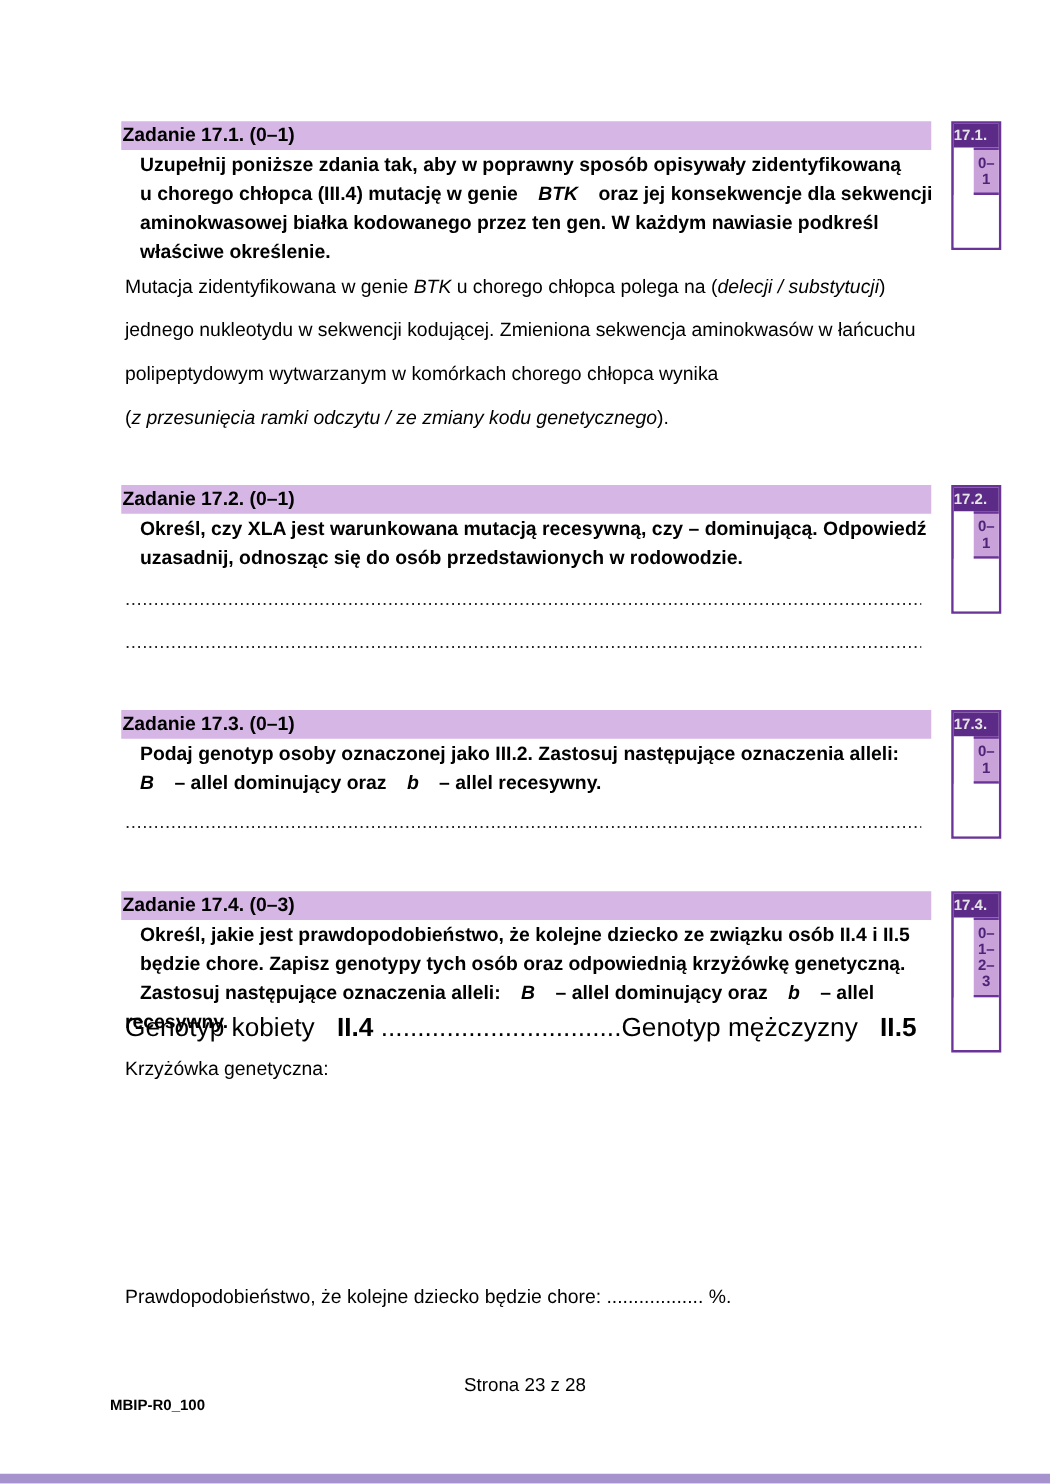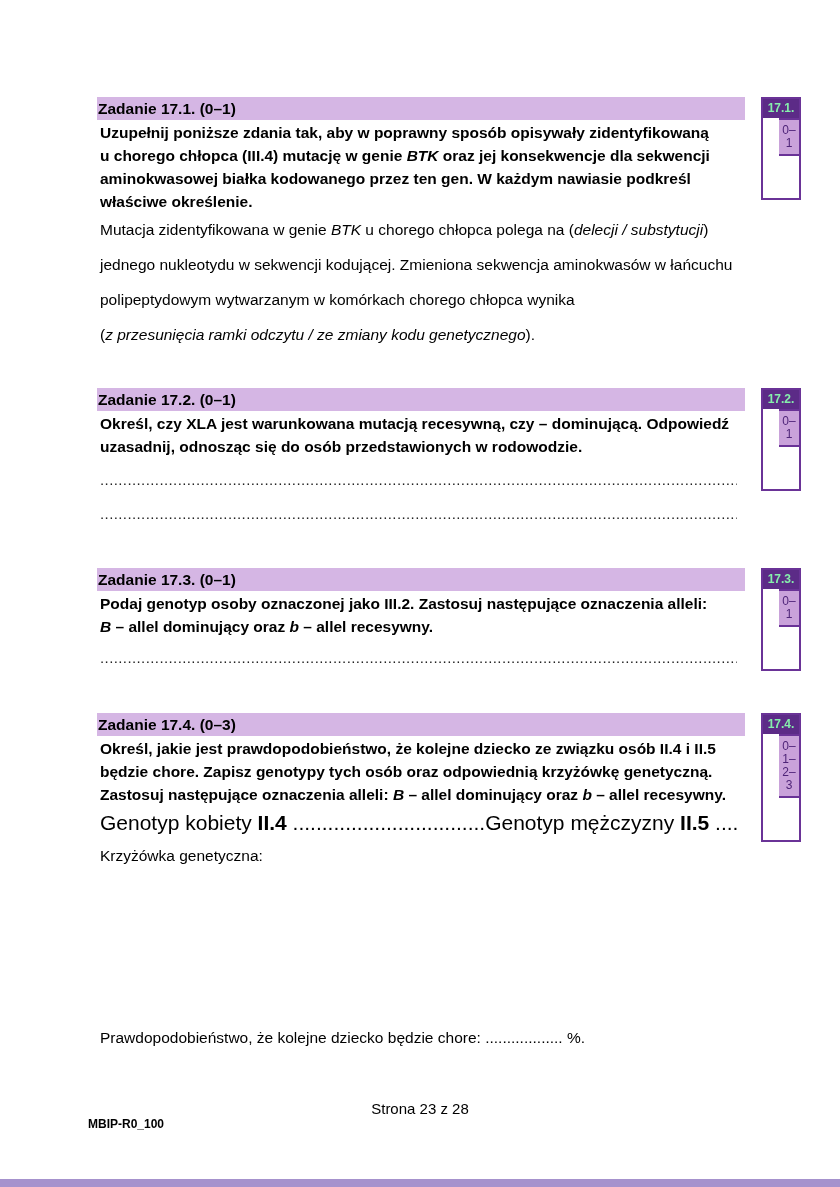--- a/index.html
+++ b/index.html
@@ -64,43 +64,43 @@
     left: 100px;
     top: 812px;
     width: 637px;
     display: flex;
     justify-content: space-between;
     font-size: 21px;
     line-height: 22px;
     white-space: nowrap;
     overflow: hidden;
   }
-  .b { font-weight: bold; }
+  .b { font-weight: bold; margin-left: 12px; }
   .i { font-style: italic; }
   .mbox {
     position: absolute;
     left: 761px;
     width: 40px;
     box-sizing: border-box;
     border: 2px solid #6a3397;
     background: #fff;
   }
   .mbox .cell-label {
     background: #5c2b87;
-    color: #86efac;
+    color: #e5e5e5;
     font-weight: bold;
     font-size: 12px;
-    text-align: center;
+    text-align: left;
     height: 19px;
     line-height: 19px;
   }
   .mbox .cell-score {
     background: #c9a2da;
     color: #4e2478;
-    font-weight: normal;
+    font-weight: bold;
     font-size: 12px;
     text-align: center;
     line-height: 13px;
     padding: 4px 0;
     border-top: 2px solid #6a3397;
     border-bottom: 2px solid #6a3397;
     margin-left: 16px;
   }
   .mbox .cell-score span { display: block; }
   .mbox .cell-empty { background: #fff; height: 42px; }

